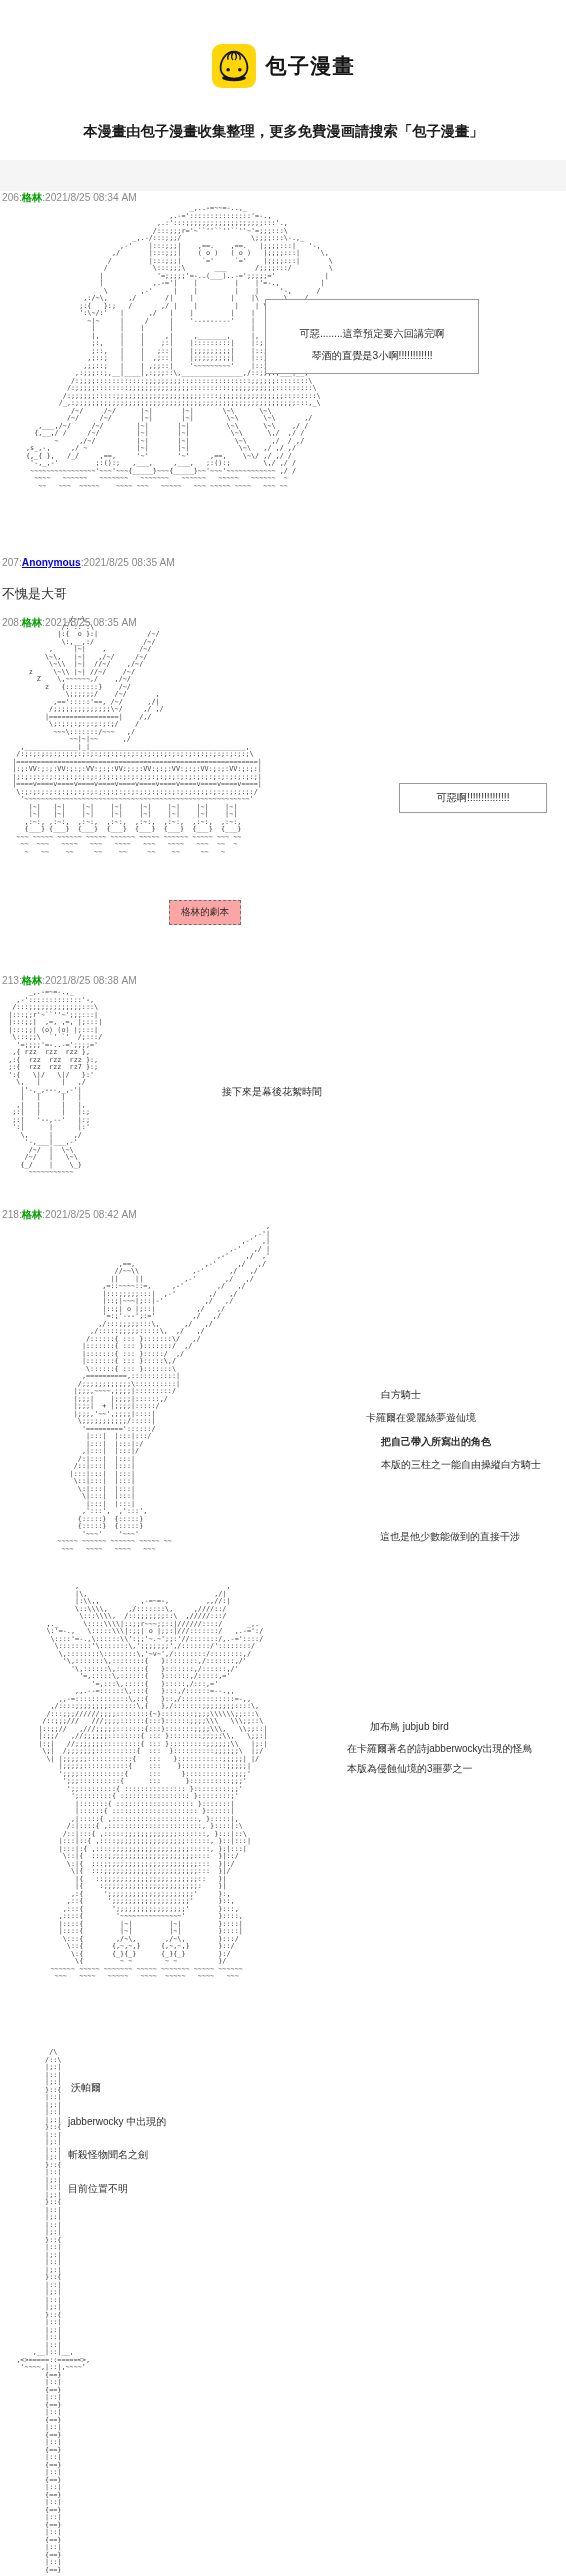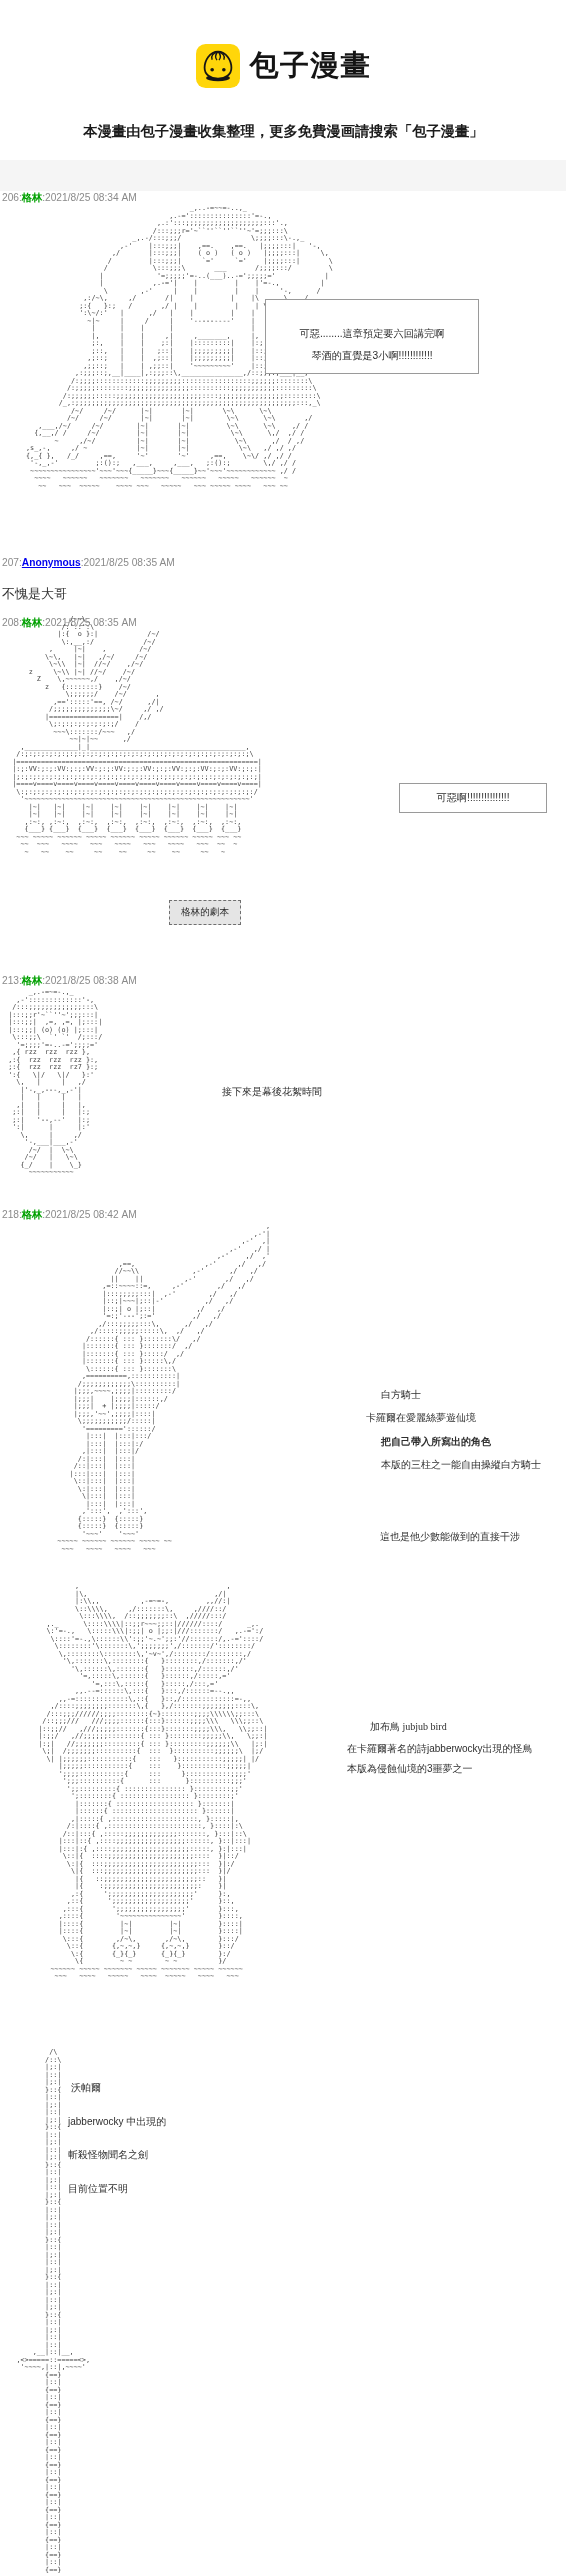--- a/index.html
+++ b/index.html
@@ -4,32 +4,32 @@
 <style>
   html,body{margin:0;padding:0;}
   body{
     width:567px;height:2576px;position:relative;overflow:hidden;
     background:#ffffff;
     font-family:"Liberation Sans","DejaVu Sans",sans-serif;
   }
   .band{position:absolute;left:0;width:567px;background:#f5f5f5;}
   .site-header{position:absolute;top:44px;left:0;width:567px;display:flex;justify-content:center;align-items:center;gap:9.6px;}
   .logo{width:44px;height:44px;display:block;}
-  .site-title{font-size:29px;font-weight:bold;color:#141414;letter-spacing:1.4px;}
+  .site-title{font-size:21px;font-weight:bold;color:#141414;letter-spacing:1.4px;}
   .site-notice{position:absolute;top:122px;left:0;width:567px;text-align:center;font-size:14.3px;font-weight:bold;color:#1c1c1c;}
   .post-head{position:absolute;left:2px;font-size:10.2px;color:#8a8a8a;white-space:nowrap;}
   .post-head .green{color:#00a000;font-weight:bold;}
   .post-head a.anon{color:#0000ee;text-decoration:underline;font-weight:bold;cursor:pointer;}
   .post-body{position:absolute;left:2px;font-size:13px;color:#333333;white-space:nowrap;}
   .aa{position:absolute;margin:0;font-family:"DejaVu Sans Mono","Liberation Mono",monospace;font-size:6.8px;line-height:7.5px;color:#3f3f3f;white-space:pre;}
   .bubble{position:absolute;background:#ffffff;border:0.7px solid #9a9a9a;color:#2b2b2b;font-size:10.2px;text-align:center;box-sizing:border-box;}
   .bubble .l1{margin-top:27px;}
   .bubble .l2{margin-top:8.2px;}
   .bubble.small{display:flex;align-items:center;justify-content:center;}
-  .label-box{position:absolute;background:#e5e5e5;border:0.7px dashed #6f6f6f;color:#2b2b2b;font-size:9.6px;display:flex;align-items:center;justify-content:center;box-sizing:border-box;}
+  .label-box{position:absolute;background:#fca5a5;border:0.7px dashed #6f6f6f;color:#2b2b2b;font-size:9.6px;display:flex;align-items:center;justify-content:center;box-sizing:border-box;}
   .note{position:absolute;font-size:10px;color:#2f2f2f;white-space:nowrap;}
 </style>
 </head>
 <body>
 
 <div class="band" style="top:160px;height:31px;"></div>
 
 <div class="site-header">
   <svg class="logo" viewBox="0 0 64 64" aria-hidden="true">
     <rect width="64" height="64" rx="14" fill="#ffd60a"></rect>
@@ -280,21 +280,21 @@
                   \{         ~ ~        ~ ~          }/
             ~~~~~~ ~~~~~ ~~~~~~~ ~~~~~ ~~~~~~~ ~~~~~ ~~~~~~
              ~~~   ~~~~   ~~~~~   ~~~~  ~~~~~   ~~~~   ~~~
 
 
 
 
 
 
 </pre>
-<div class="note" style="left:370px;top:1720px;font-family:Liberation Serif, serif;">加布鳥 jubjub bird</div>
+<div class="note" style="left:370px;top:1720px;">加布鳥 jubjub bird</div>
 <div class="note" style="left:347px;top:1742px;">在卡羅爾著名的詩jabberwocky出現的怪鳥</div>
 <div class="note" style="left:347px;top:1762px;">本版為侵蝕仙境的3噩夢之一</div>
 
 <pre class="aa" style="left:12.3px;top:2049px;">         /\
         /::\
         |;:|
         |::|
         |;:|
         }::{
         |::|

